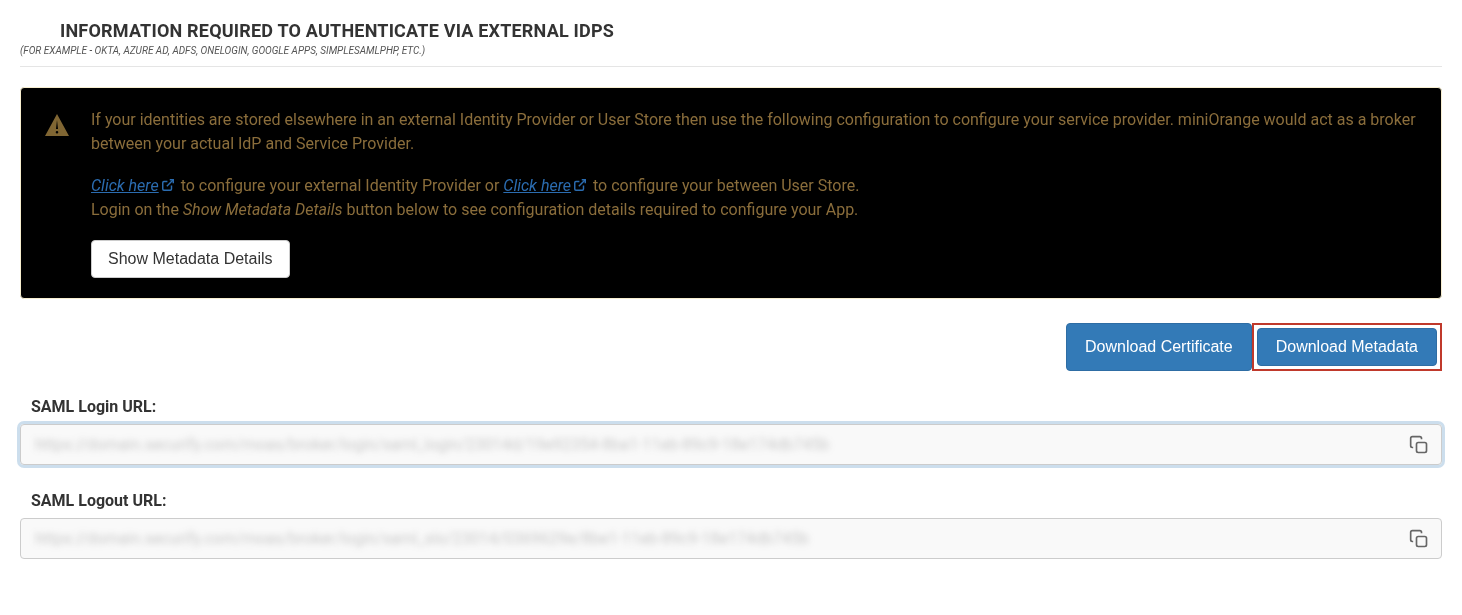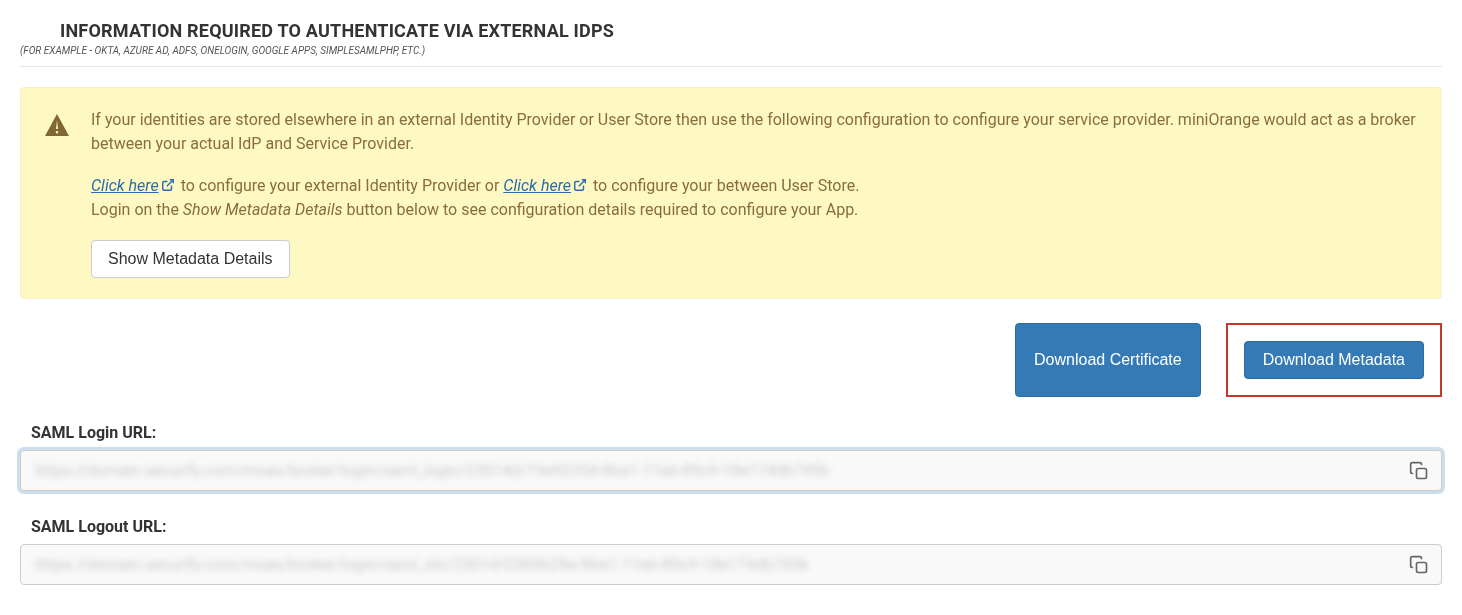--- a/index.html
+++ b/index.html
@@ -24,21 +24,21 @@
     font-style: italic;
     color: #555;
     margin-bottom: 10px;
   }
   .divider {
     border: none;
     border-top: 1px solid #e5e5e5;
     margin: 0 0 20px 0;
   }
   .alert-box {
-    background: #fef9c3;
+    background: #000000;
     border: 1px solid #f7eed0;
     border-radius: 4px;
     padding: 20px 20px 20px 24px;
     display: flex;
     gap: 22px;
     color: #8a6d3b;
   }
   .alert-icon {
     flex-shrink: 0;
     color: #806633;
@@ -78,34 +78,34 @@
     color: #333;
     cursor: pointer;
     display: inline-flex;
     align-items: center;
     gap: 8px;
   }
   .download-row {
     margin-top: 24px;
     display: flex;
     justify-content: flex-end;
-    gap: 25px;
+    gap: 0;
   }
   .btn-primary {
     background: #337ab7;
     border: 1px solid #2e6da4;
     border-radius: 4px;
     padding: 9px 18px;
     font-size: 16px;
     color: #fff;
     cursor: pointer;
   }
   .highlight-box {
     border: 2px solid #c0392b;
-    padding: 16px;
+    padding: 3px;
     display: inline-flex;
   }
   .field-label {
     font-weight: 700;
     color: #333;
     margin-top: 26px;
     margin-bottom: 8px;
     font-size: 16px;
     margin-left: 11px;
   }

